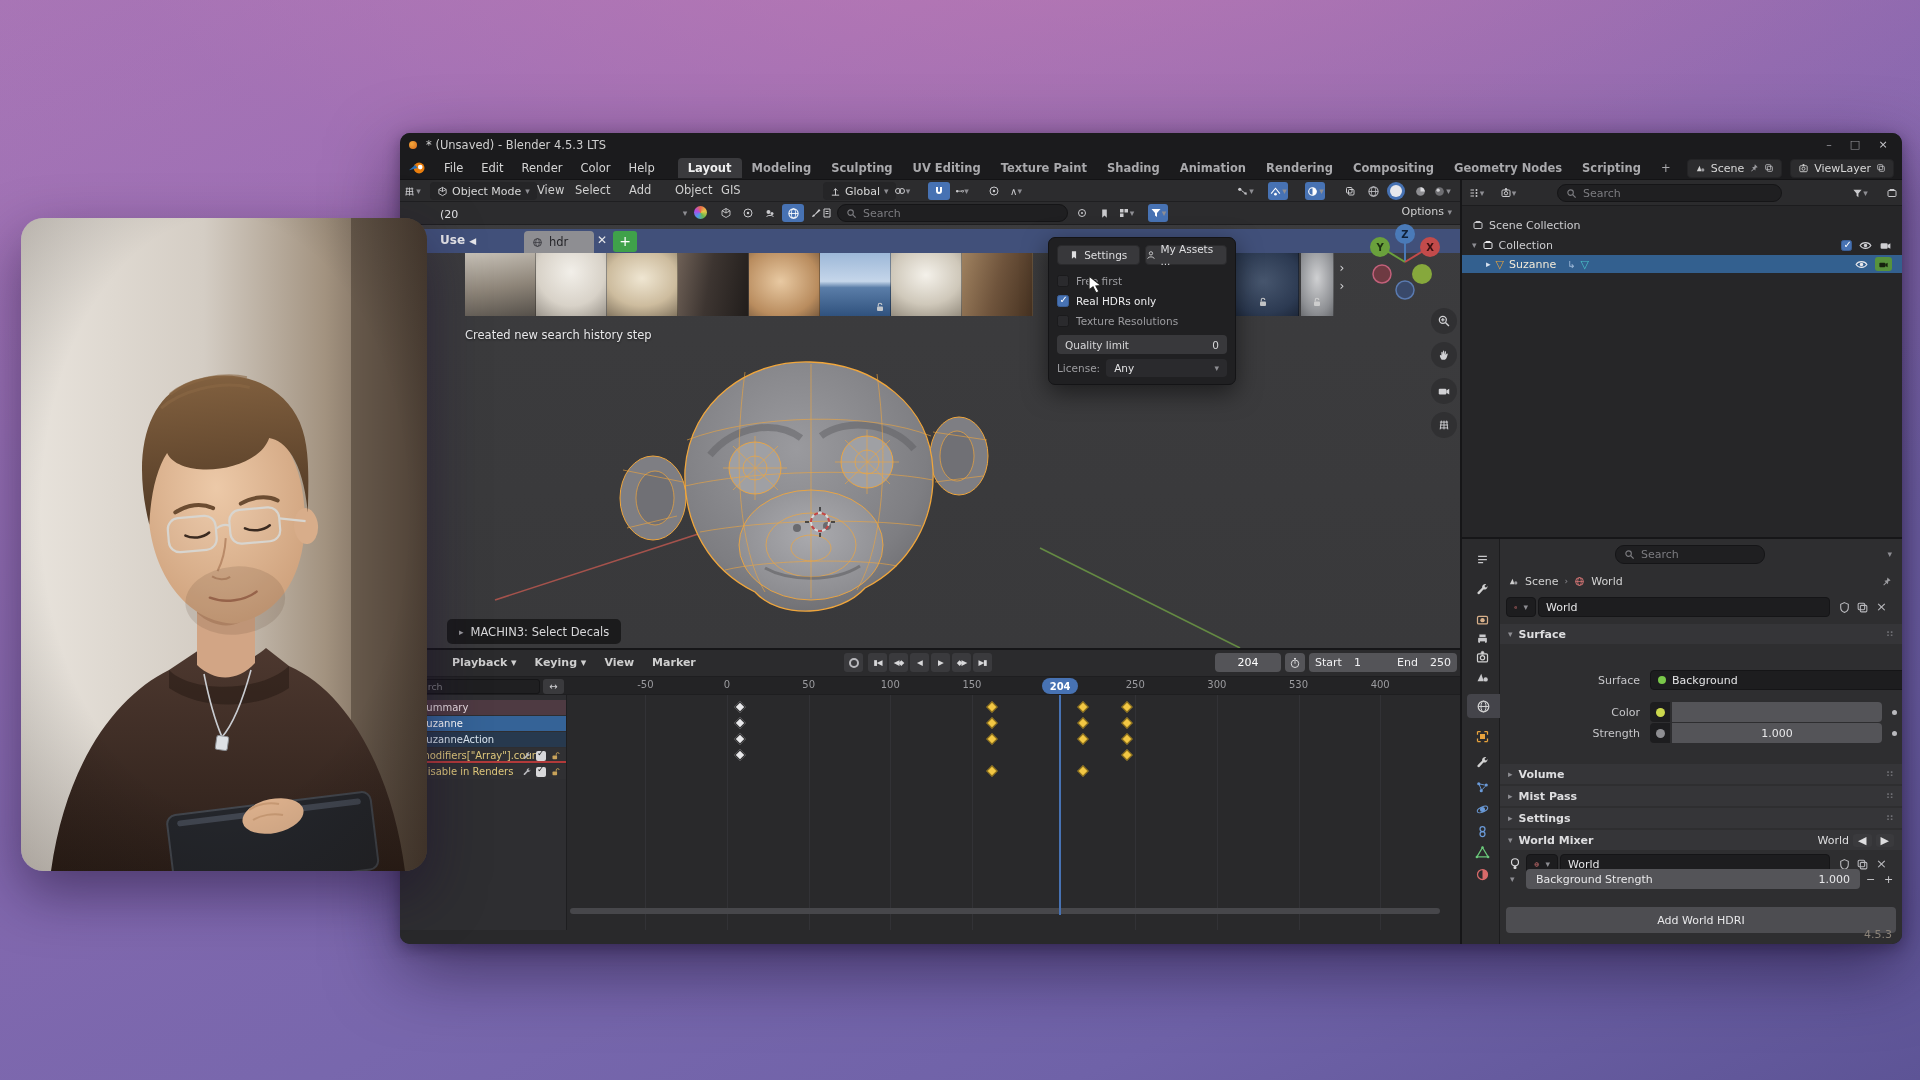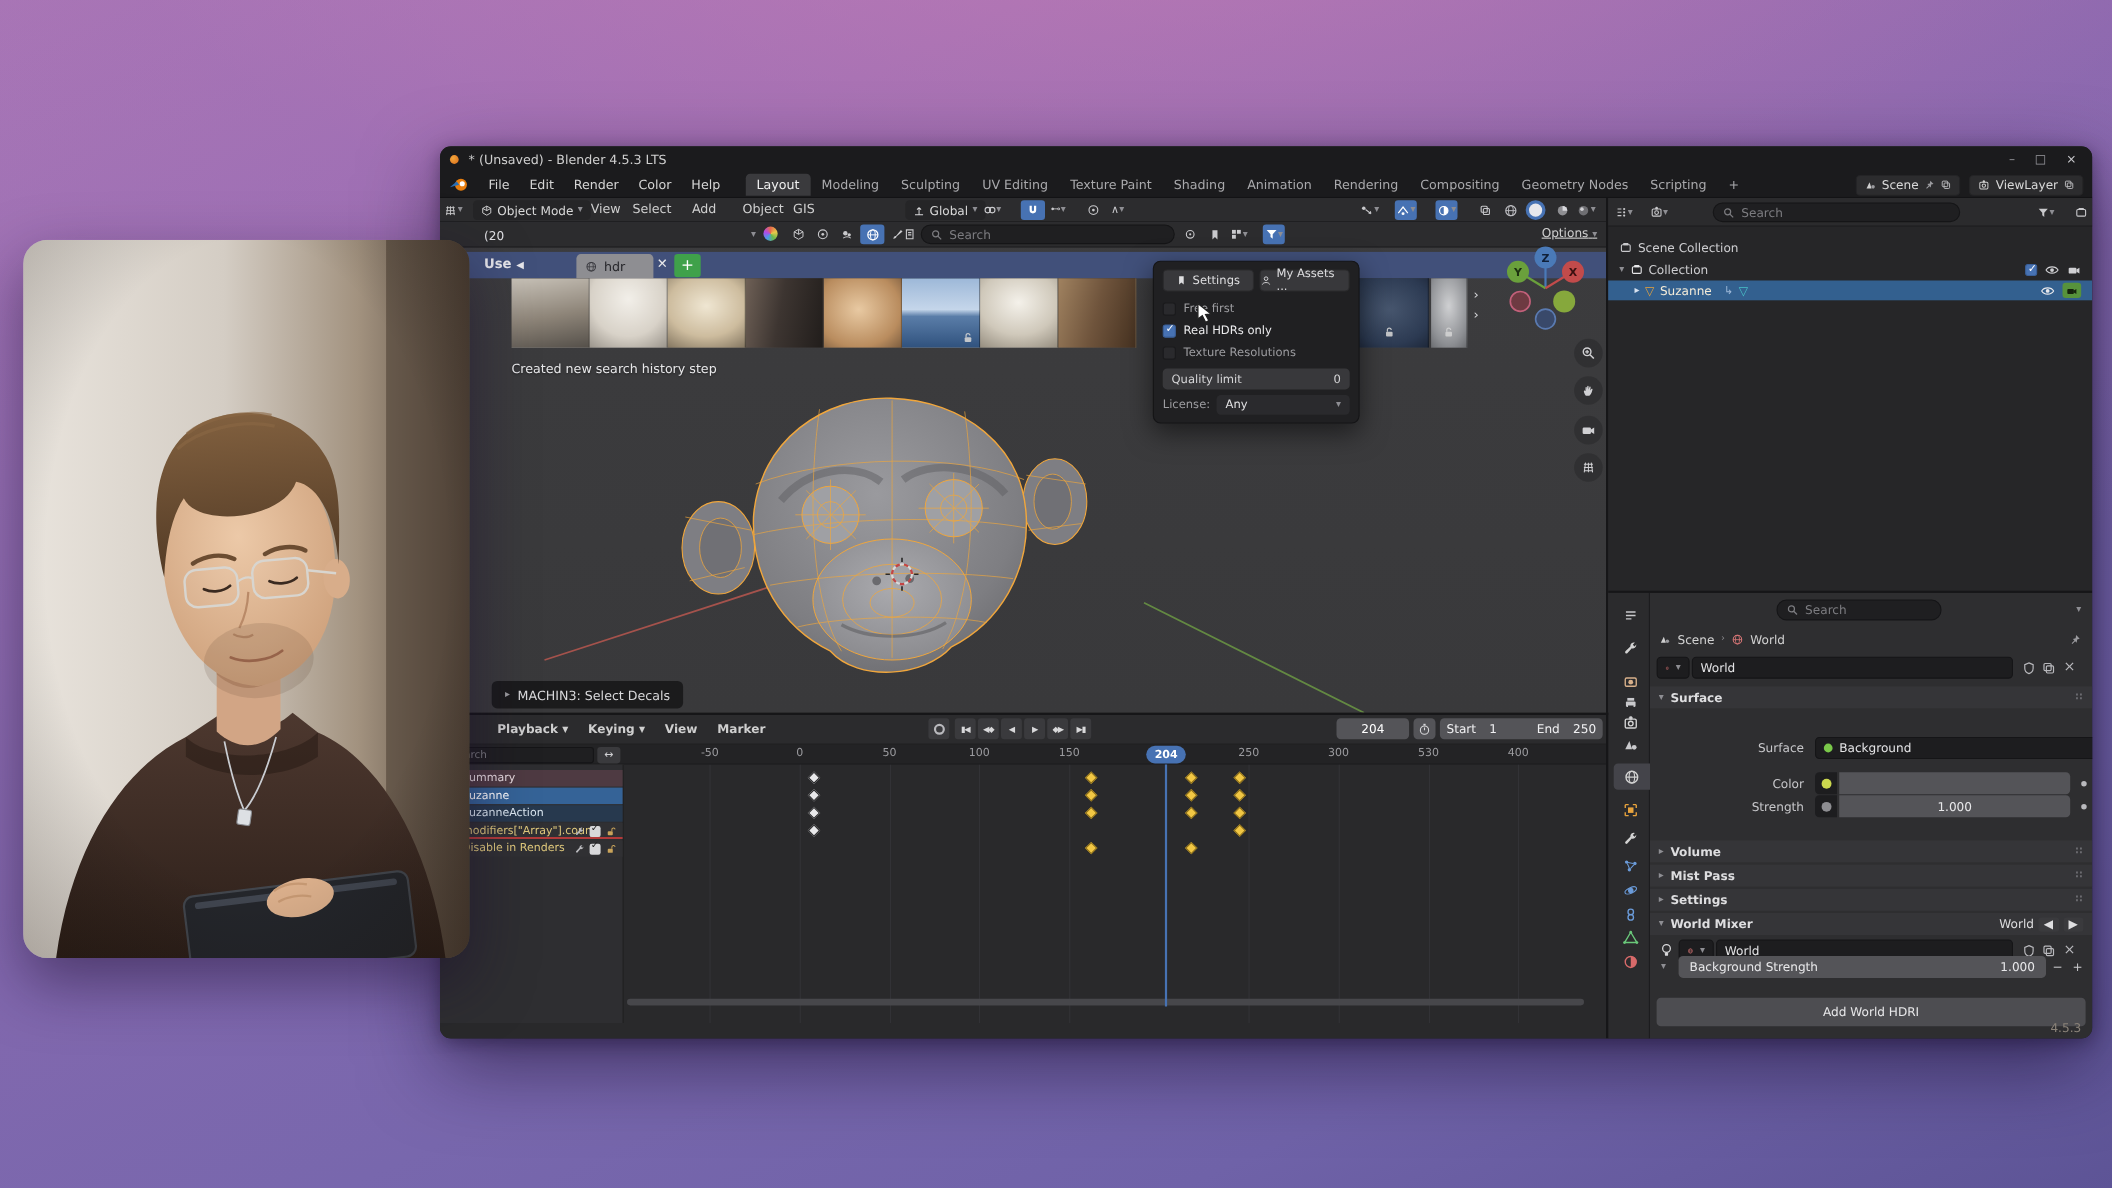--- a/index.html
+++ b/index.html
@@ -25,21 +25,21 @@
   #titlebar { position:absolute; left:0; top:0; width:100%; height:24px; background:#1b1b1d; }
   #titlebar .appdot { position:absolute; left:9px; top:8px; width:8px; height:8px; border-radius:50%;
     background:radial-gradient(circle at 35% 35%, #f4a83c, #d86a1a); }
   #titlebar .ttl { position:absolute; left:26px; top:5px; font-size:11.5px; color:#cfcfcf; }
   .winctl { position:absolute; top:4px; width:18px; height:16px; text-align:center; color:#9a9aa0; font-size:11px; line-height:16px; }
   
   #menurow { position:absolute; left:0; top:24px; width:100%; height:23px; background:#1b1b1d;
     display:flex; align-items:center; padding:0 8px; border-bottom:1px solid #131315; }
   #blogo { width:19px; height:14px; margin-right:8px; }
   .tmenu { padding:2px 9px; color:#d5d5d5; font-size:11.5px; border-radius:4px; }
-  #ws-tabs { display:flex; margin-left:14px; }
+  #ws-tabs { display:flex; margin-left:14px;font-weight:bold; }
   .ws-tab { padding:3px 10px; color:#a9a9ac; font-size:11.5px; border-radius:4px 4px 0 0; }
   .ws-tab.active { background:#3a3a3d; color:#f0f0f0; }
   #tb-right { margin-left:auto; display:flex; gap:8px; align-items:center; }
   .tb-pill { display:flex; align-items:center; gap:5px; background:#2c2c2e; border:1px solid #242426;
     border-radius:4px; padding:2px 7px; color:#d8d8d8; }
 
   
   #viewport { position:absolute; left:0; top:47px; width:1062px; height:468px; background:linear-gradient(#3c3c3e,#39393b); overflow:hidden; border-right:2px solid #161618; }
   #timeline { position:absolute; left:0; top:515px; width:1062px; height:296px; background:#29292b; border-right:2px solid #161618; border-top:2px solid #161618; }
   #outliner { position:absolute; left:1062px; top:47px; width:440px; height:357px; background:#262628; }
@@ -51,21 +51,21 @@
   #vhead-b { top:22px; height:23px; }
   .hpill { position:absolute; top:2px; height:18px; display:flex; align-items:center; gap:4px;
     background:#252527; border-radius:4px; padding:0 7px; color:#d8d8d8; }
   .hmenu { position:absolute; top:3px; color:#cfcfcf; font-size:11.5px; }
   .hicon { position:absolute; top:2px; width:20px; height:18px; border-radius:3px; display:flex; align-items:center; justify-content:center; color:#c9c9cc; }
   .hicon.on { background:#4772b3; color:#fff; }
   .chev { color:#8e8e93; font-size:9px; }
   .sphere { width:13px; height:13px; border-radius:50%; }
   #srchpill { position:absolute; left:437px; top:2px; width:231px; height:18px; background:#1f1f21;
     border:1px solid #151517; border-radius:9px; display:flex; align-items:center; gap:6px; padding:0 8px; color:#7c7c80; }
-  #vp-options { position:absolute; right:8px; top:3px; color:#cfcfcf;text-decoration:underline; }
+  #vp-options { position:absolute; right:8px; top:3px; color:#cfcfcf; }
 
   
   #hdri-bar { position:absolute; left:0; top:49px; width:100%; height:24px; background:#41507a; }
   #hdri-tab { position:absolute; left:124px; top:2px; width:70px; height:22px; background:#8e8e92; color:#26262a;
     border-radius:4px 4px 0 0; display:flex; align-items:center; gap:6px; padding:0 8px; font-size:11.5px; }
   #hdri-close { position:absolute; left:197px; top:4px; color:#e8e8ea; font-size:12px; }
   #hdri-add { position:absolute; left:213px; top:2px; width:24px; height:21px; background:#3fa14a; color:#fff;
     border-radius:3px; text-align:center; line-height:21px; font-size:14px; }
   #hdri-lib { position:absolute; left:40px; top:4px; color:#e6e6ea; font-weight:bold; font-size:12px; }
   #hdri-cnt { position:absolute; left:40px; top:28px; color:#e0e0e4; font-size:11px; z-index:6; }

